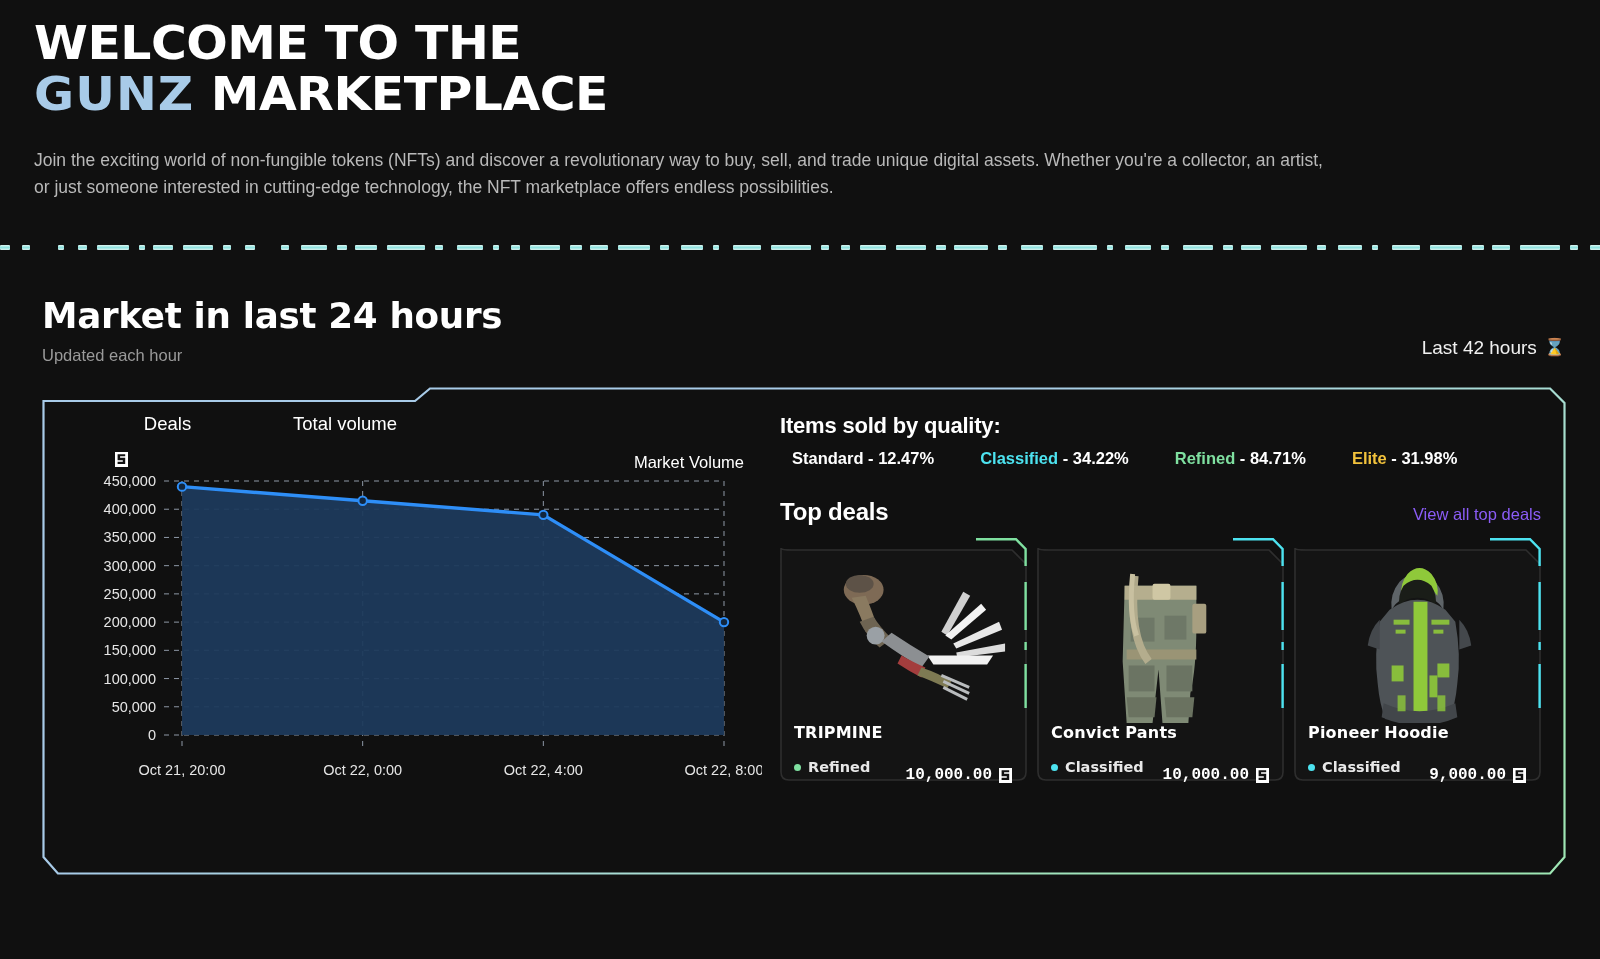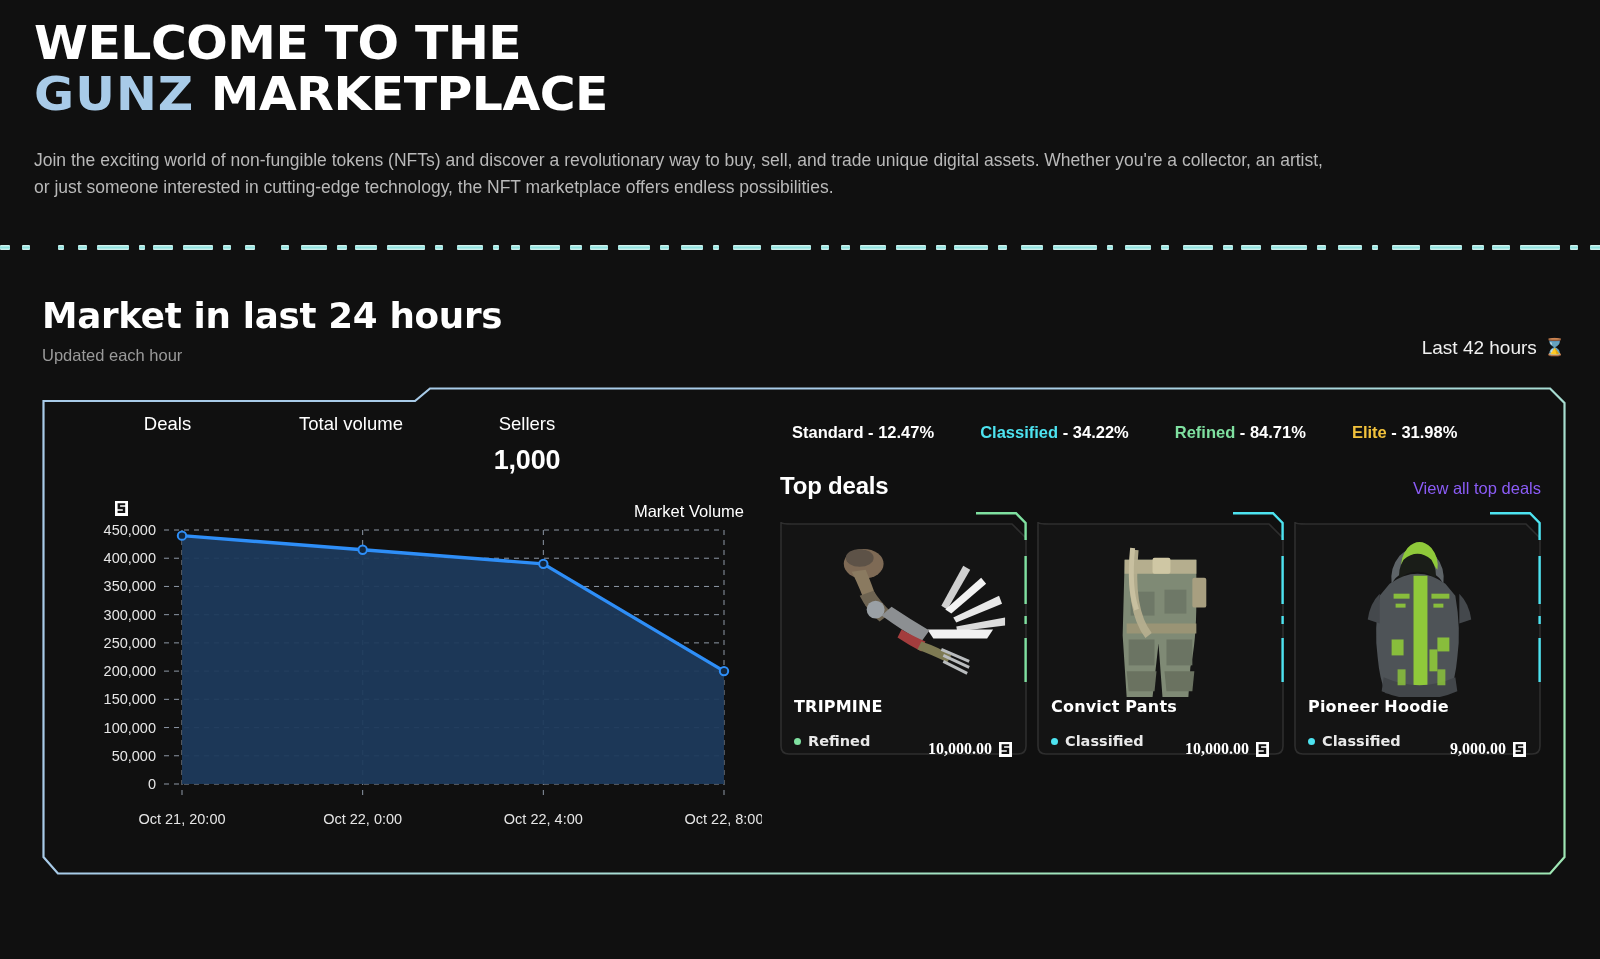--- a/index.html
+++ b/index.html
@@ -70,40 +70,40 @@
   .panel-wrap { margin-top: 22px; position: relative; height: 498px; }
   .panel-svg { position: absolute; inset: 0; width: 100%; height: 100%; }
   .panel-inner {
     position: absolute; inset: 0;
     display: flex;
     padding: 26px 30px 24px 30px;
   }
 
   
   .left-col { width: 690px; flex: 0 0 690px; position: relative; }
-  .stats { display: flex; padding-left: 18px; gap: 6px; }
+  .stats { display: flex; padding-left: 18px; gap: 0; }
   .stat { text-align: center; }
   .stat.deals { width: 155px; }
   .stat.volume { width: 200px; }
   .stat.sellers { width: 140px; }
   .stat-label { font-size: 18.5px; color: #ffffff; font-weight: 400; }
   .stat-value {
     margin-top: 10px; font-size: 27px; font-weight: 700; letter-spacing: -0.2px;
     display: flex; align-items: center; justify-content: center; gap: 6px;
     flex-wrap: wrap;
   }
   .stat.deals .stat-value { flex-direction: column; gap: 2px; align-items: center; }
 
   .gz {
     display: inline-block; width: 15px; height: 17px;
     position: relative; vertical-align: -2px;
   }
   .gz svg { display: block; }
 
-  .chart-area { position: relative; margin-top: 24px; height: 330px; }
+  .chart-area { position: relative; margin-top: 16px; height: 330px; }
   .chart-unit { position: absolute; left: 42px; top: 0; }
   .chart-legend {
     position: absolute; right: 18px; top: 2px;
     font-size: 16.5px; color: #ffffff;
   }
   .chart-svg { position: absolute; left: 0; top: 22px; }
 
   
   .right-col { flex: 1; padding-left: 18px; position: relative; }
   .quality-title { font-size: 22px; font-weight: 600; letter-spacing: -0.2px; }
@@ -124,21 +124,21 @@
   .card-art { flex: 1; position: relative; }
   .card-name {
     font-family: "DejaVu Sans", sans-serif;
     font-weight: 700; font-size: 16px; letter-spacing: 0.2px;
   }
   .card-foot { margin-top: 8px; display: flex; align-items: center; justify-content: space-between; }
   .card-quality { display: flex; align-items: center; gap: 7px; font-size: 14.5px; font-family: "DejaVu Sans", sans-serif; font-weight: 700; color: #e8e8e8;}
   .dot { width: 7px; height: 7px; border-radius: 50%; display: inline-block; }
   .card-price {
     display: flex; align-items: center; gap: 6px;
-    font-family: Liberation Serif, serif;
+    font-family: Liberation Mono, monospace;
     font-weight: 700; font-size: 16px; color: #ffffff; margin-top: 16px;
   }
 </style>
 </head>
 <body>
 
 <div class="hero">
   <h1 class="hero-title">
     <span class="line">WELCOME TO THE</span>
     <span class="line"><span class="brand">GUNZ</span> <span>MARKETPLACE</span></span>
@@ -285,26 +285,20 @@
 
     <div class="panel-inner">
 
       <div class="left-col">
         <div class="stats">
           <div class="stat deals">
             <div class="stat-label">Deals</div>
           </div>
           <div class="stat volume">
             <div class="stat-label">Total volume</div>
-          </div>
-          <div class="stat sellers">
-            <div class="stat-label">Sellers</div>
-            <div class="stat-value">
-              <span>1,000</span>
-            </div>
           </div>
         </div>
 
         <div class="chart-area">
           <span class="chart-unit gz">
             <svg width="15" height="17" viewBox="0 0 15 17">
                 <path d="M1 1h13v15H1z" fill="#fff"></path>
                 <path d="M3.6 3.2h7.6v2.1H6.1v1.5h5.1v6.1H3.6v-2.1h5.2v-1.6H3.6z" fill="#111"></path>
               </svg>
           </span>
@@ -342,20 +336,21 @@
               <circle cx="652" cy="149.11111111111111" r="4.2" fill="#12263d" stroke="#2e8ef7" stroke-width="2"></circle>
               <text x="110" y="302" fill="#e6e6e6" font-size="14.5" text-anchor="middle" font-family="&quot;Liberation Sans&quot;, sans-serif">Oct 21, 20:00</text>
               <text x="290.66666666666663" y="302" fill="#e6e6e6" font-size="14.5" text-anchor="middle" font-family="&quot;Liberation Sans&quot;, sans-serif">Oct 22, 0:00</text>
               <text x="471.3333333333333" y="302" fill="#e6e6e6" font-size="14.5" text-anchor="middle" font-family="&quot;Liberation Sans&quot;, sans-serif">Oct 22, 4:00</text>
               <text x="652" y="302" fill="#e6e6e6" font-size="14.5" text-anchor="middle" font-family="&quot;Liberation Sans&quot;, sans-serif">Oct 22, 8:00</text>
             </svg>
         </div>
       </div>
 
       <div class="right-col">
+        <div class="quality-title">Items sold by quality:</div>
         <div class="quality-row" id="qualityRow">
             <div><span class="q-name" style="color: rgb(255, 255, 255);">Standard</span><span style="color: rgb(255, 255, 255);"> - </span><span class="q-val">12.47%</span></div>
             <div><span class="q-name" style="color: rgb(77, 227, 240);">Classified</span><span style="color: rgb(255, 255, 255);"> - </span><span class="q-val">34.22%</span></div>
             <div><span class="q-name" style="color: rgb(127, 224, 160);">Refined</span><span style="color: rgb(255, 255, 255);"> - </span><span class="q-val">84.71%</span></div>
             <div><span class="q-name" style="color: rgb(242, 194, 60);">Elite</span><span style="color: rgb(255, 255, 255);"> - </span><span class="q-val">31.98%</span></div>
           </div>
 
         <div class="deals-head">
           <div class="deals-title">Top deals</div>
           <div class="view-all">View all top deals</div>

